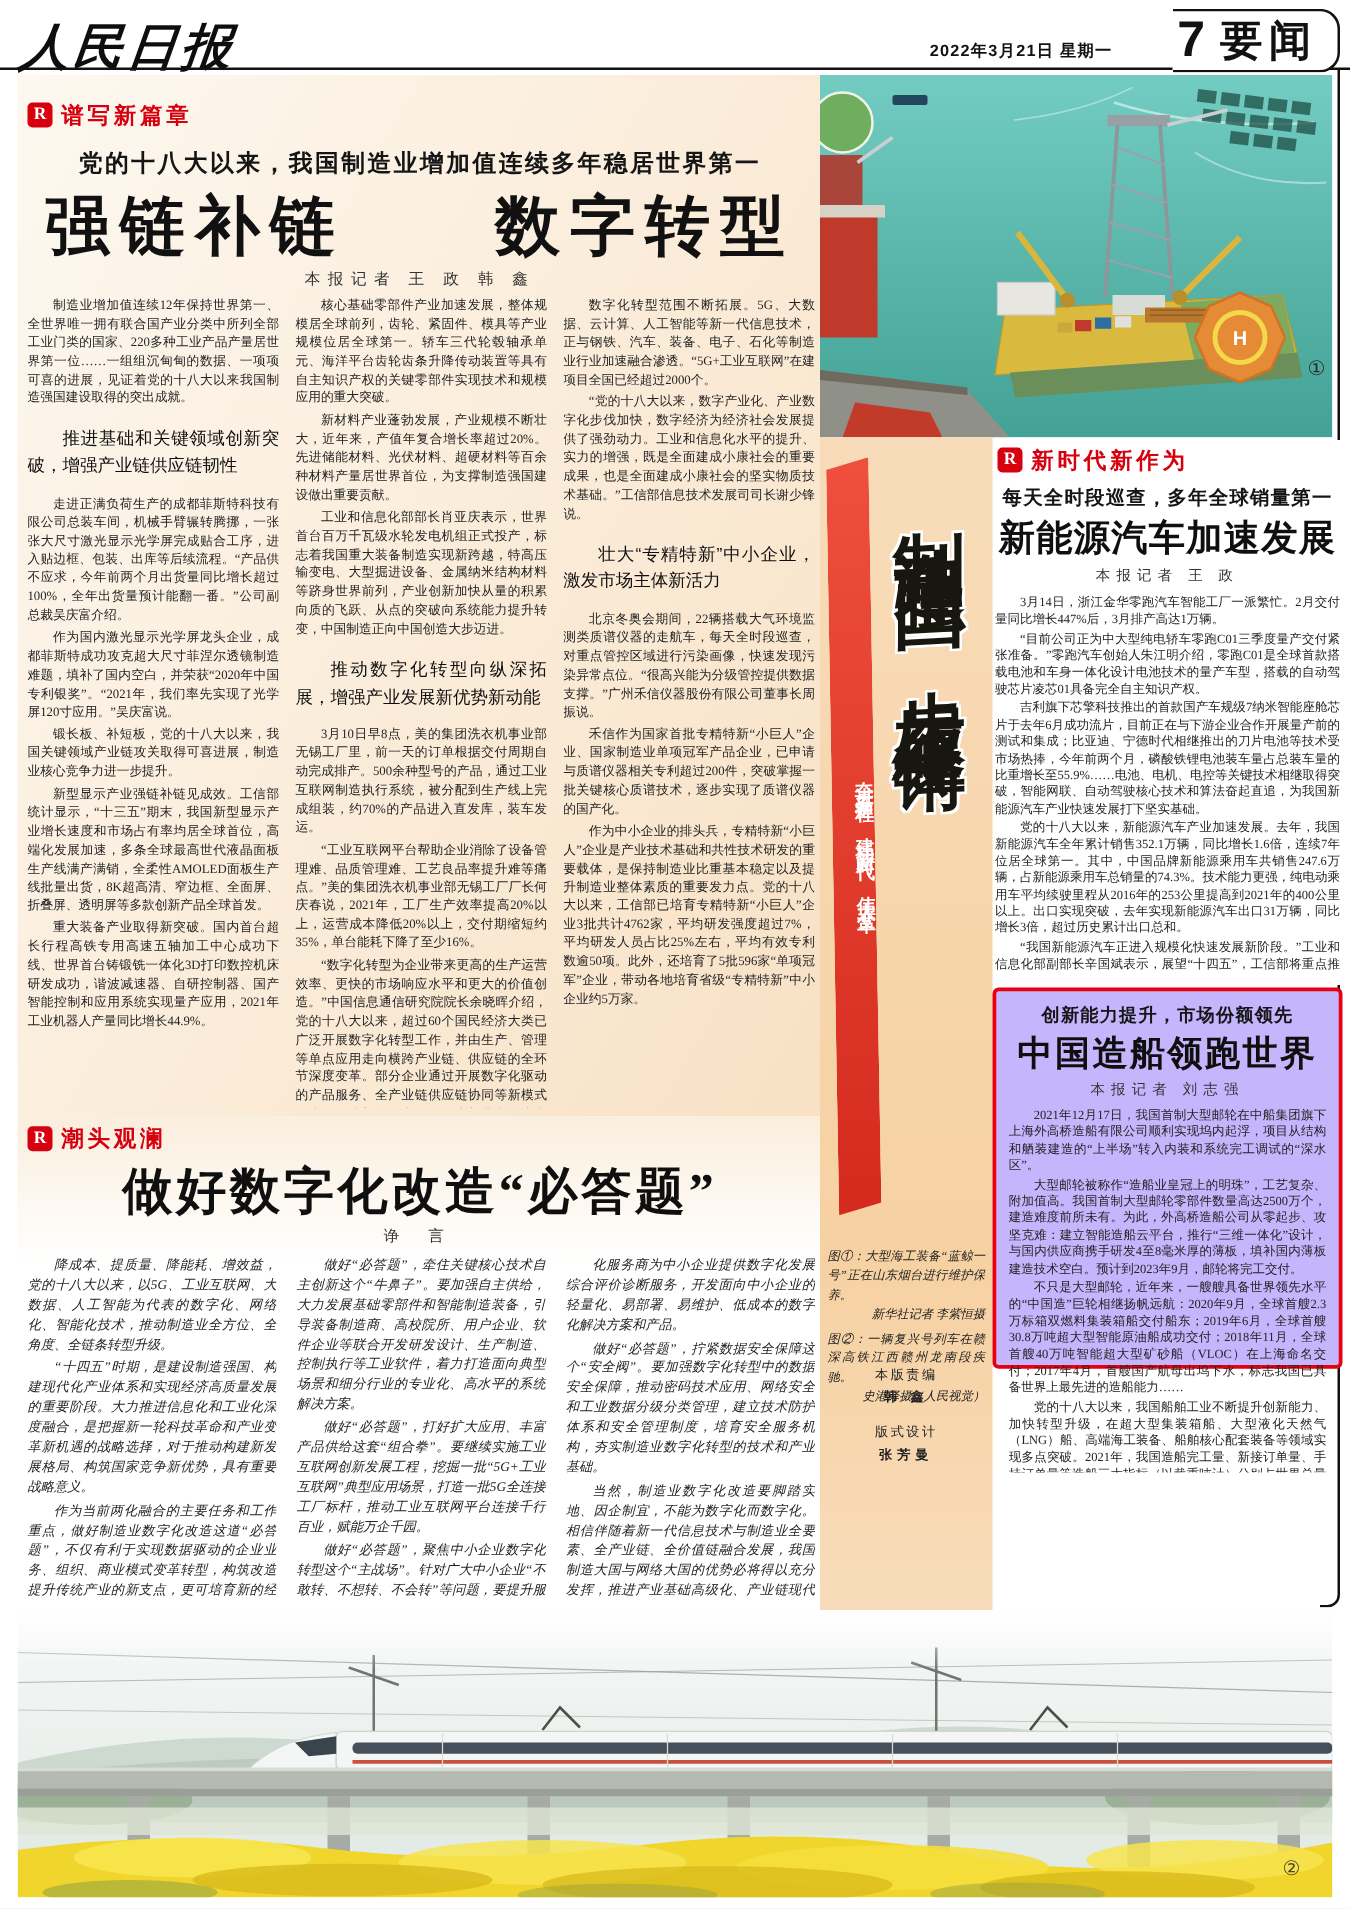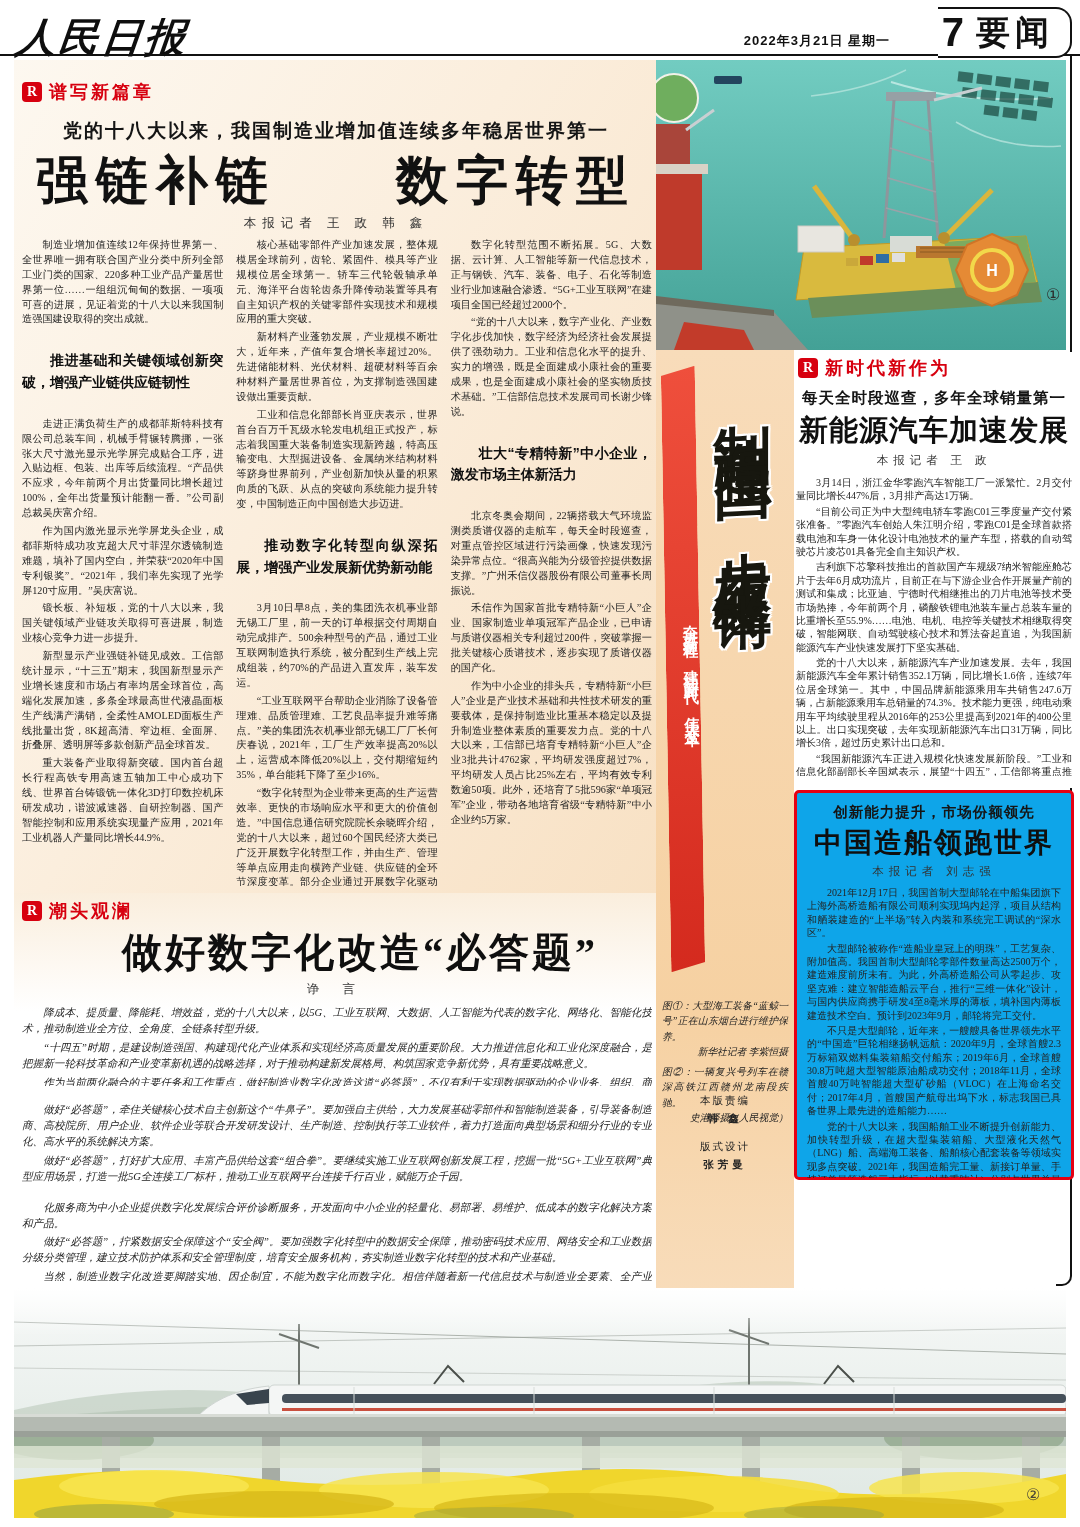--- a/index.html
+++ b/index.html
@@ -32,31 +32,31 @@
   .lead-kicker{position:absolute;left:0;top:58px;width:100%;text-align:center;
         font-family:"Liberation Sans",sans-serif;font-size:19px;font-weight:600;
         letter-spacing:2px;color:#151515;}
   .lead-headline{position:absolute;left:0;top:86px;width:100%;text-align:center;
         font-size:52px;font-weight:900;letter-spacing:8px;color:#111;}
   .lead-byline{position:absolute;left:0;top:155px;width:100%;text-align:center;
         font-size:12.5px;letter-spacing:6px;color:#333;}
   .lead-cols{position:absolute;left:8px;top:178px;width:630px;height:648px;display:flex;gap:13px;overflow:hidden;}
   .col{flex:1;overflow:hidden;}
   .para{margin:0 0 3px 0;text-indent:2em;text-align:justify;font-size:10.2px;line-height:1.46;color:#232323;}
-  .subhead{margin:23px 0;font-family:"Liberation Sans",sans-serif;font-size:14px;font-weight:700;
+  .subhead{margin:13px 0;font-family:"Liberation Sans",sans-serif;font-size:14px;font-weight:400;
         line-height:1.55;color:#0f0f0f;text-indent:2em;text-align:justify;}
   
   .commentary{position:absolute;left:14px;top:893px;width:644px;height:394px;
         background:linear-gradient(#faeedd,#ffffff 30%);}
   .commentary .red-label{position:absolute;left:8px;top:6px;}
   .com-headline{position:absolute;left:0;top:32px;width:100%;text-align:center;
         font-size:40px;font-weight:900;letter-spacing:3px;color:#0f0f0f;}
   .com-byline{position:absolute;left:0;top:88px;width:100%;text-align:center;
         font-size:12.5px;letter-spacing:10px;color:#333;}
-  .com-cols{position:absolute;left:8px;top:112px;width:630px;height:276px;display:flex;gap:16px;overflow:hidden;flex-direction:column;}
+  .com-cols{position:absolute;left:8px;top:112px;width:630px;height:276px;display:flex;gap:16px;overflow:hidden;}
   .commentary .para{font-style:italic;font-size:10.6px;line-height:1.5;}
   
   .strip{position:absolute;left:656px;top:350px;width:138px;height:940px;
         background:linear-gradient(#f8dcba,#f6d1a2 70%,#f8dcba);}
   .ribbon{position:absolute;left:10px;top:16px;width:34px;height:606px;
         background:linear-gradient(#ef4f3c,#d42a1e);color:#fff;
         writing-mode:vertical-rl;text-orientation:upright;text-align:center;
         font-family:"Liberation Sans",sans-serif;font-size:15px;font-weight:800;letter-spacing:5px;
         clip-path:polygon(0 1.6%,100% 0,100% 98.4%,0 100%);transform:rotate(-1deg);
         box-shadow:3px 3px 5px rgba(190,110,50,.35);}
@@ -77,22 +77,22 @@
   .crew-gap{height:10px;}
   
   .ev{position:absolute;left:796px;top:352px;width:276px;height:436px;background:#fff;}
   .ev .red-label{margin:4px 0 8px 2px;}
   .ev-kicker{text-align:center;font-family:"Liberation Sans",sans-serif;font-size:15.5px;
         font-weight:600;letter-spacing:1px;color:#151515;margin:4px 0 2px;}
   .ev-headline{text-align:center;font-size:29px;font-weight:900;letter-spacing:1px;color:#0f0f0f;margin:2px 0;}
   .ev-byline{text-align:center;font-size:11.5px;letter-spacing:5px;color:#333;margin:2px 0 8px;}
   .ev-body{height:300px;overflow:hidden;}
   .ev .para{font-size:10px;line-height:1.34;margin-bottom:2px;}
-  .ship{position:absolute;left:794px;top:790px;width:280px;height:390px;border:3px solid #e60012;
-        border-radius:5px;background:#0ea5e9;box-sizing:border-box;padding:8px 10px;}
+  .ship{position:absolute;left:794px;top:790px;width:280px;height:305px;border:3px solid #e60012;
+        border-radius:5px;background:#c4b5fd;box-sizing:border-box;padding:8px 10px;}
   .ship-kicker{text-align:center;font-family:"Liberation Sans",sans-serif;font-size:14.5px;
         font-weight:600;letter-spacing:1px;color:#151515;margin:2px 0;}
   .ship-headline{text-align:center;font-size:28px;font-weight:900;letter-spacing:2px;color:#0f0f0f;margin:2px 0;}
   .ship-byline{text-align:center;font-size:11.5px;letter-spacing:5px;color:#333;margin:2px 0 7px;}
   .ship-body{height:292px;overflow:hidden;}
   .ship .para{font-size:10px;line-height:1.34;margin-bottom:2px;}
   
   .photo1{position:absolute;left:656px;top:60px;width:410px;height:290px;overflow:hidden;}
   .photo2{position:absolute;left:14px;top:1288px;width:1052px;height:230px;overflow:hidden;}
   .photo1 svg,.photo2 svg{display:block;}
@@ -159,21 +159,21 @@
           </div>
       </div>
     </div>
   </section>
 
   <section class="commentary">
     <div class="red-label">
       <span class="ric">R</span>
       <span class="rlt">潮头观澜</span>
     </div>
-    <h2 class="com-headline" style="margin:0;padding-left:24px;">做好数字化改造“必答题”</h2>
+    <h2 class="com-headline" style="margin:0;">做好数字化改造“必答题”</h2>
     <div class="com-byline">诤 言</div>
     <div class="com-cols">
       <div class="col">
           <p class="para">降成本、提质量、降能耗、增效益，党的十八大以来，以5G、工业互联网、大数据、人工智能为代表的数字化、网络化、智能化技术，推动制造业全方位、全角度、全链条转型升级。</p>
           <p class="para">“十四五”时期，是建设制造强国、构建现代化产业体系和实现经济高质量发展的重要阶段。大力推进信息化和工业化深度融合，是把握新一轮科技革命和产业变革新机遇的战略选择，对于推动构建新发展格局、构筑国家竞争新优势，具有重要战略意义。</p>
           <p class="para">作为当前两化融合的主要任务和工作重点，做好制造业数字化改造这道“必答题”，不仅有利于实现数据驱动的企业业务、组织、商业模式变革转型，构筑改造提升传统产业的新支点，更可培育新的经济增长点。</p>
         </div>
       <div class="col">
           <p class="para">做好“必答题”，牵住关键核心技术自主创新这个“牛鼻子”。要加强自主供给，大力发展基础零部件和智能制造装备，引导装备制造商、高校院所、用户企业、软件企业等联合开发研发设计、生产制造、控制执行等工业软件，着力打造面向典型场景和细分行业的专业化、高水平的系统解决方案。</p>
           <p class="para">做好“必答题”，打好扩大应用、丰富产品供给这套“组合拳”。要继续实施工业互联网创新发展工程，挖掘一批“5G+工业互联网”典型应用场景，打造一批5G全连接工厂标杆，推动工业互联网平台连接千行百业，赋能万企千园。</p>

